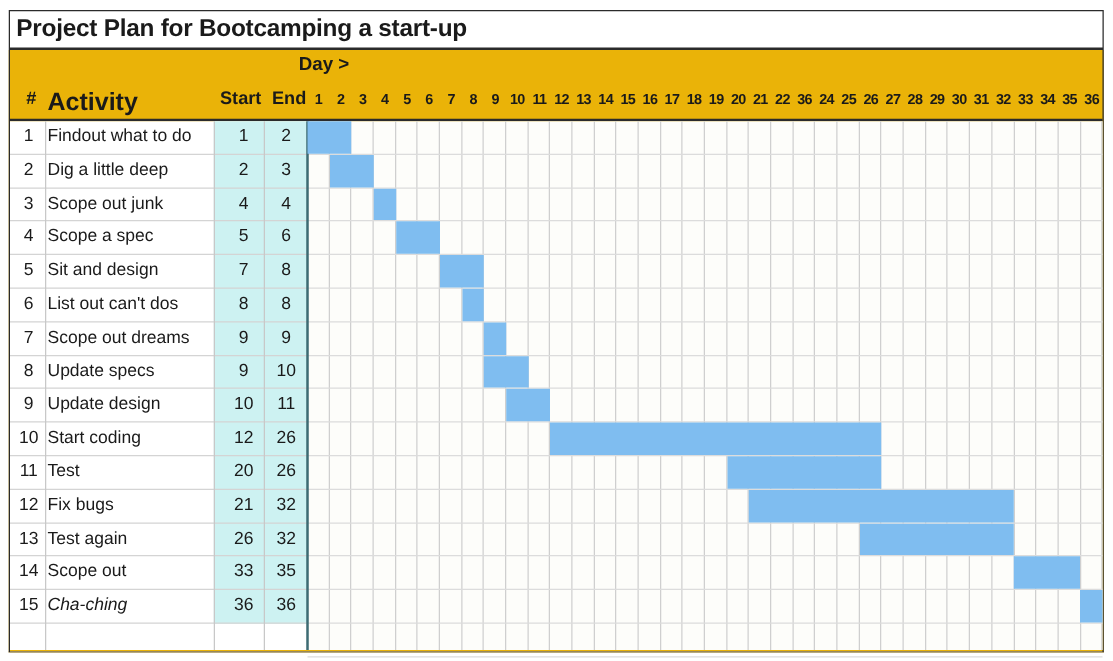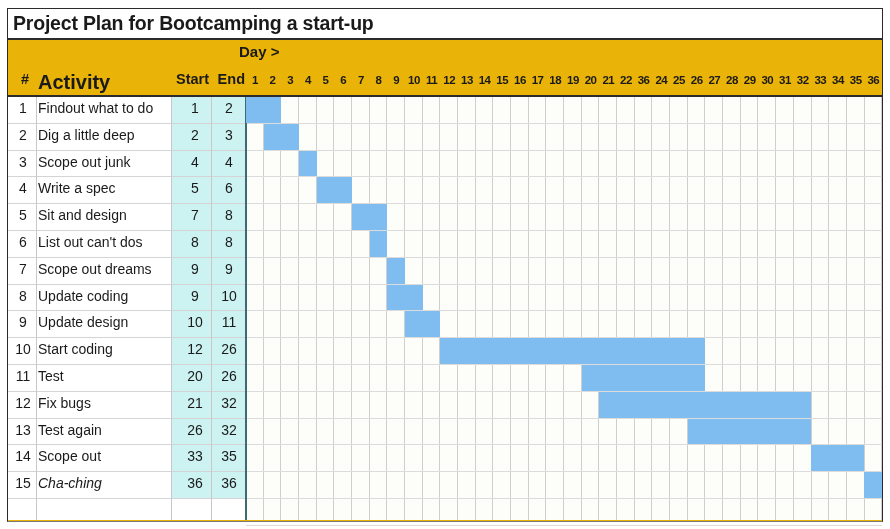--- a/index.html
+++ b/index.html
@@ -358,21 +358,21 @@
               <div class="en">3</div>
             </div>
             <div class="row">
               <div class="num">3</div>
               <div class="act">Scope out junk</div>
               <div class="st">4</div>
               <div class="en">4</div>
             </div>
             <div class="row">
               <div class="num">4</div>
-              <div class="act">Write a spec</div>
+              <div class="act">Scope a spec</div>
               <div class="st">5</div>
               <div class="en">6</div>
             </div>
             <div class="row">
               <div class="num">5</div>
               <div class="act">Sit and design</div>
               <div class="st">7</div>
               <div class="en">8</div>
             </div>
             <div class="row">
@@ -382,21 +382,21 @@
               <div class="en">8</div>
             </div>
             <div class="row">
               <div class="num">7</div>
               <div class="act">Scope out dreams</div>
               <div class="st">9</div>
               <div class="en">9</div>
             </div>
             <div class="row">
               <div class="num">8</div>
-              <div class="act">Update coding</div>
+              <div class="act">Update specs</div>
               <div class="st">9</div>
               <div class="en">10</div>
             </div>
             <div class="row">
               <div class="num">9</div>
               <div class="act">Update design</div>
               <div class="st">10</div>
               <div class="en">11</div>
             </div>
             <div class="row">

